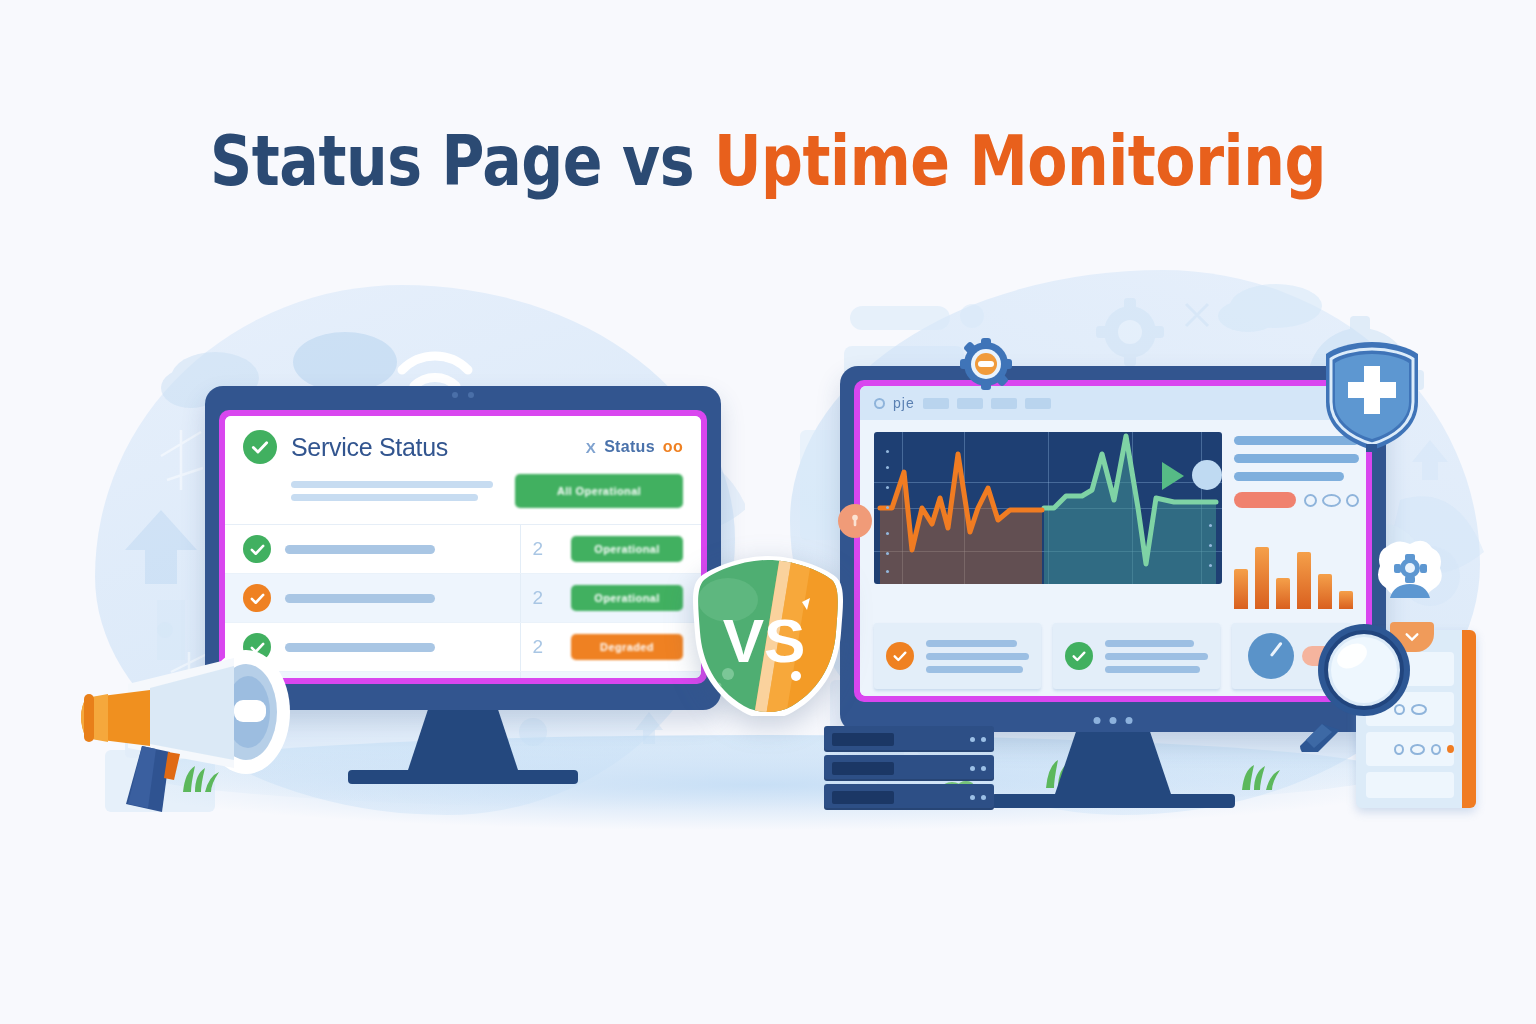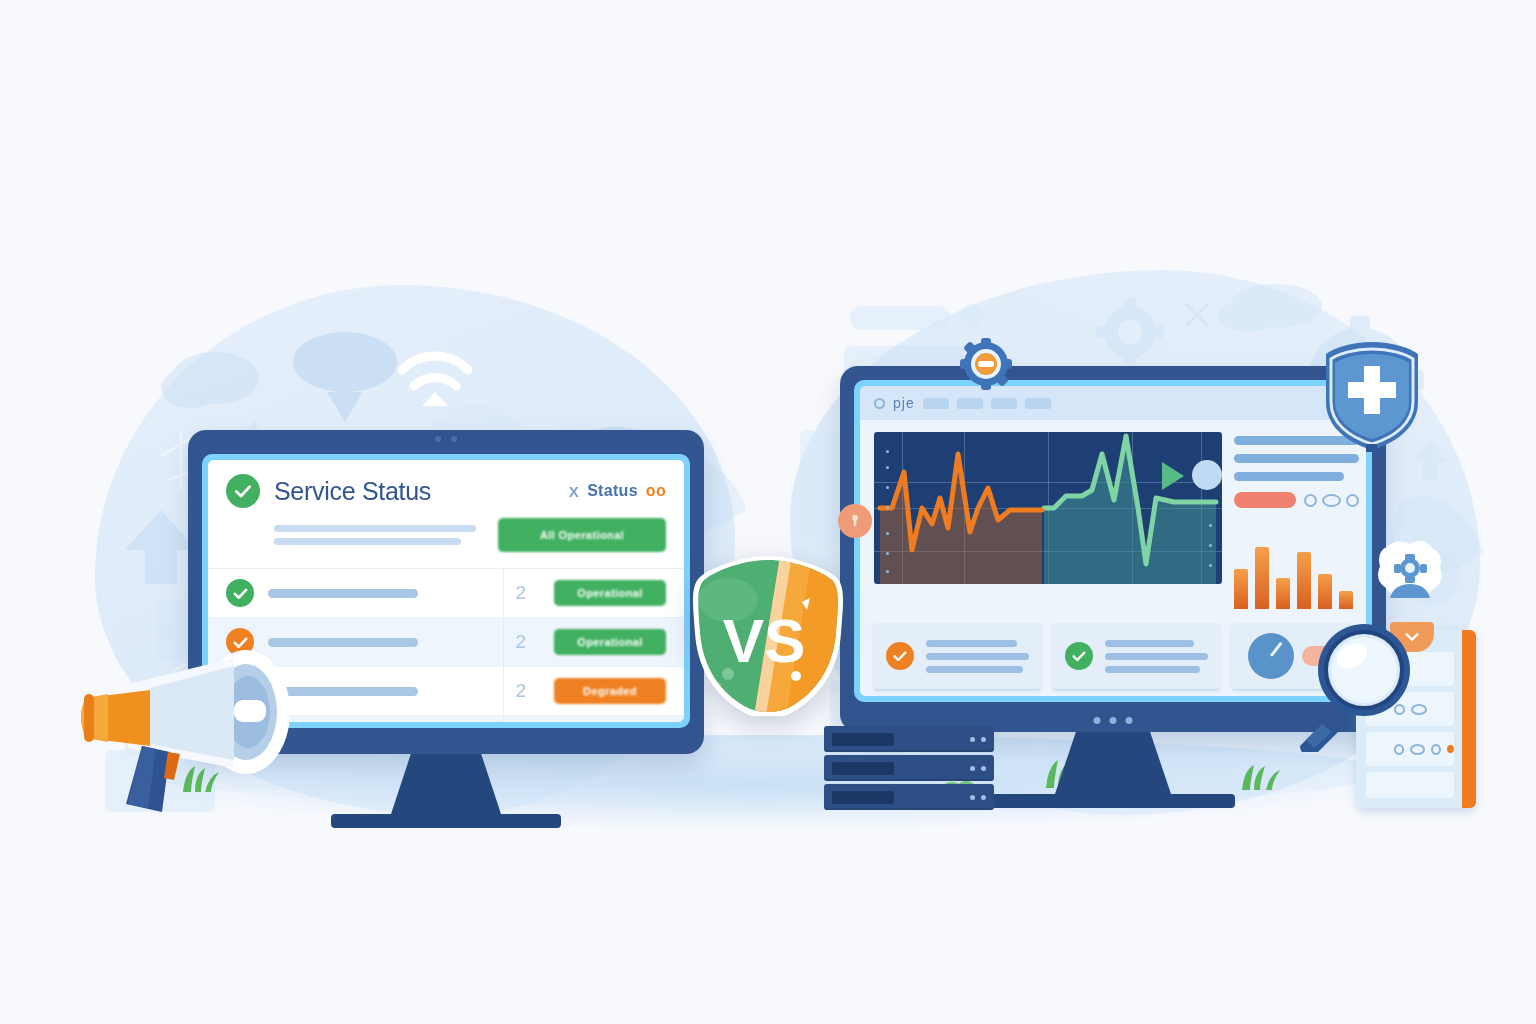--- a/index.html
+++ b/index.html
@@ -61,21 +61,21 @@
   
   .monitor { position:absolute; }
   .bezel {
     background:#32558f;
     border-radius:18px;
     padding:16px 14px 26px 14px;
     box-shadow: 0 12px 24px rgba(40,70,120,.18);
     position:relative;
   }
   .bezel-inner {
-    background:#7dd3fc;
+    background:#d946ef;
     border-radius:10px;
     padding:6px;
   }
   .screen {
     background:#eef5fd;
     border-radius:6px;
     overflow:hidden;
     position:relative;
   }
   .cam-dots { position:absolute; top:6px; left:50%; transform:translateX(-50%); display:flex; gap:10px; }
@@ -241,20 +241,27 @@
   }
 
   .wifi { position:absolute; left:392px; top:336px; width:86px; height:74px; }
   .grass { position:absolute; }
 </style>
 </head>
 <body>
 
 <div class="stage">
 
+  <div class="title-wrap">
+    <div class="title">
+      <span class="t-a">Status Page</span>
+      <span class="t-vs">vs</span>
+      <span class="t-b">Uptime Monitoring</span>
+    </div>
+  </div>
 
   <div class="blob blob-l"></div>
   <div class="blob blob-r"></div>
 
   <svg class="deco" style="left:105px;top:300px;" width="640" height="520" viewBox="0 0 640 520">
     <g fill="#cbe0f4">
       <ellipse cx="110" cy="78" rx="44" ry="26"></ellipse>
         <ellipse cx="86" cy="88" rx="30" ry="20"></ellipse>
       <path d="M150 120 q10 30 -6 42 q-18 -16 6 -42z" opacity=".7"></path>
       <ellipse cx="240" cy="62" rx="52" ry="30" fill="#b9d5f0"></ellipse>
@@ -373,21 +380,21 @@
   </svg>
 
   <svg class="wifi" viewBox="0 0 86 74">
     <g stroke="#ffffff" stroke-width="9" fill="none" stroke-linecap="round">
       <path d="M10 34 a46 46 0 0 1 66 0"></path>
       <path d="M22 50 a30 30 0 0 1 42 0"></path>
     </g>
     <path d="M43 56 l13 14 l-26 0z" fill="#ffffff"></path>
   </svg>
 
-  <div class="monitor" style="left:188px; top:386px; width:516px;margin-top:44px;">
+  <div class="monitor" style="left:205px; top:386px; width:516px;">
     <div class="bezel" style="width:516px;">
       <div class="cam-dots">
           <i></i>
           <i></i>
         </div>
       <div class="bezel-inner" style="margin-top:8px;">
         <div class="screen" style="height:262px;">
 
           <div class="panel-head">
             <div class="head-row">

